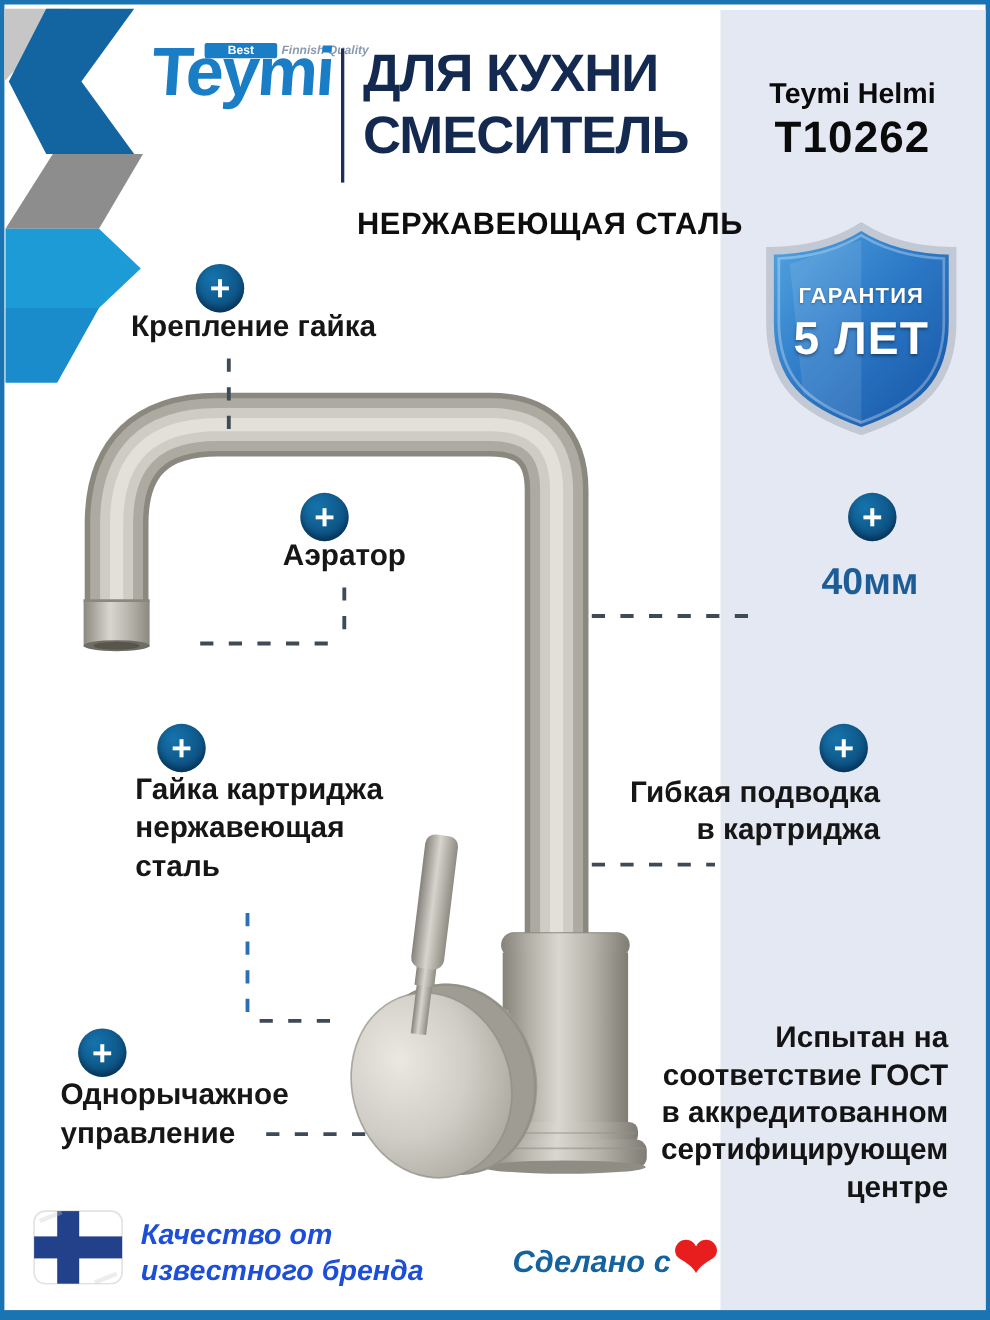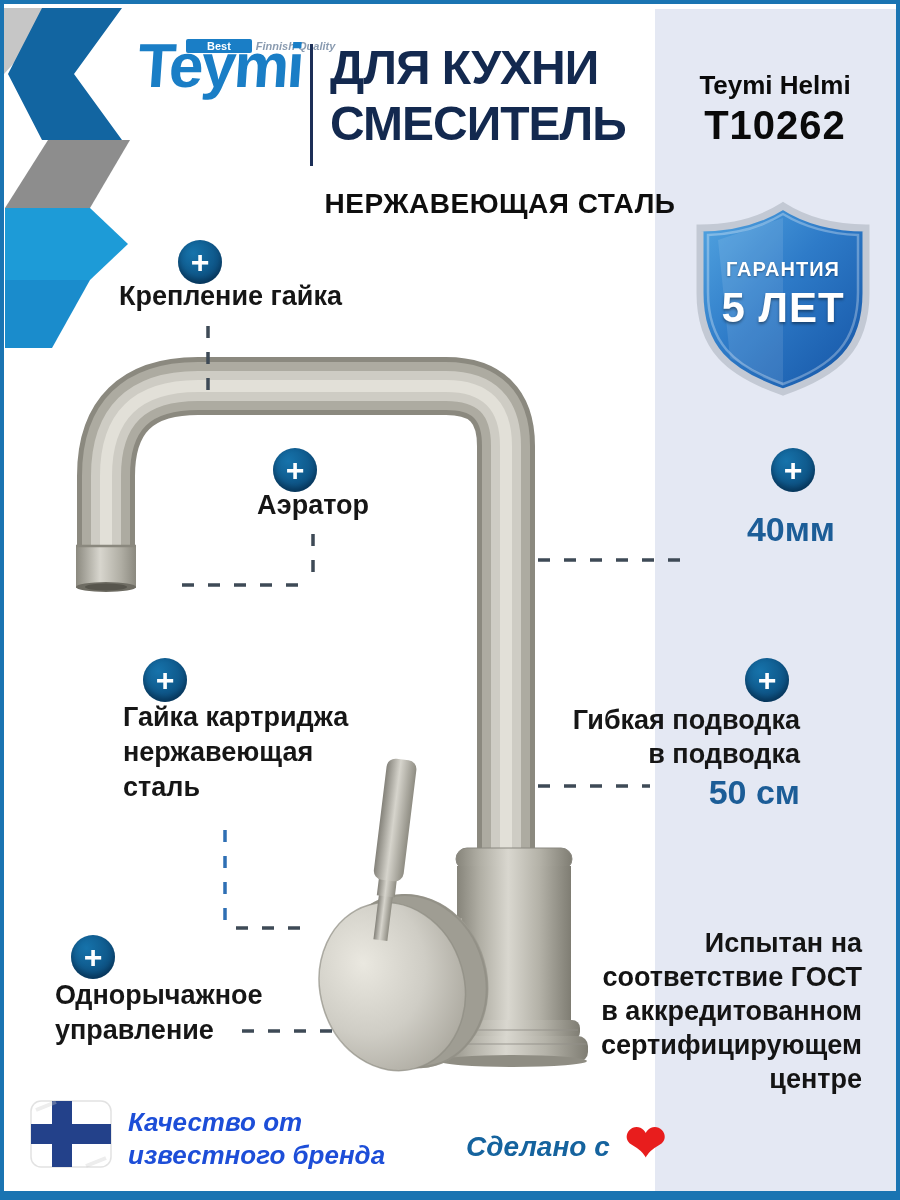--- a/index.html
+++ b/index.html
@@ -48,21 +48,21 @@
   .c-nut-lbl{left:123px;top:700px;width:270px;line-height:35px;}
   .c-hose-lbl{left:560px;top:703px;width:240px;text-align:right;line-height:34px;}
   .c-lever-lbl{left:55px;top:978px;width:270px;line-height:35px;}
 
   .cert{position:absolute;left:556px;top:926px;width:306px;text-align:right;
     font-size:27px;font-weight:800;line-height:34px;color:#141414;}
 
   .flag{position:absolute;left:30px;top:1100px;}
   .quality{position:absolute;left:128px;top:1106px;font-size:26px;line-height:33px;
     font-weight:800;font-style:italic;color:#1d4ed8;}
-  .made{position:absolute;left:466px;top:1126px;display:flex;align-items:center;gap:15px;
+  .made{position:absolute;left:466px;top:1126px;display:flex;align-items:center;gap:2px;
     font-size:28px;font-weight:800;font-style:italic;color:#15639e;}
   .heart{font-style:normal;font-size:50px;line-height:1;color:#e81d1d;margin-top:-8px;}
 </style>
 </head>
 <body>
 
 <div class="page">
 
   <div class="panel"></div>
 
@@ -212,22 +212,21 @@
     <div>Гайка картриджа</div>
     <div>нержавеющая</div>
     <div>сталь</div>
   </div>
 
   <div class="dot" style="left:745px;top:658px;">
       <span>+</span>
     </div>
   <div class="lbl c-hose-lbl">
     <div>Гибкая подводка</div>
-    <div>в подводка</div>
-    <div class="val">50 см</div>
+    <div>в картриджа</div>
   </div>
 
   <div class="dot" style="left:71px;top:935px;">
       <span>+</span>
     </div>
   <div class="lbl c-lever-lbl">
     <div>Однорычажное</div>
     <div>управление</div>
   </div>
 

